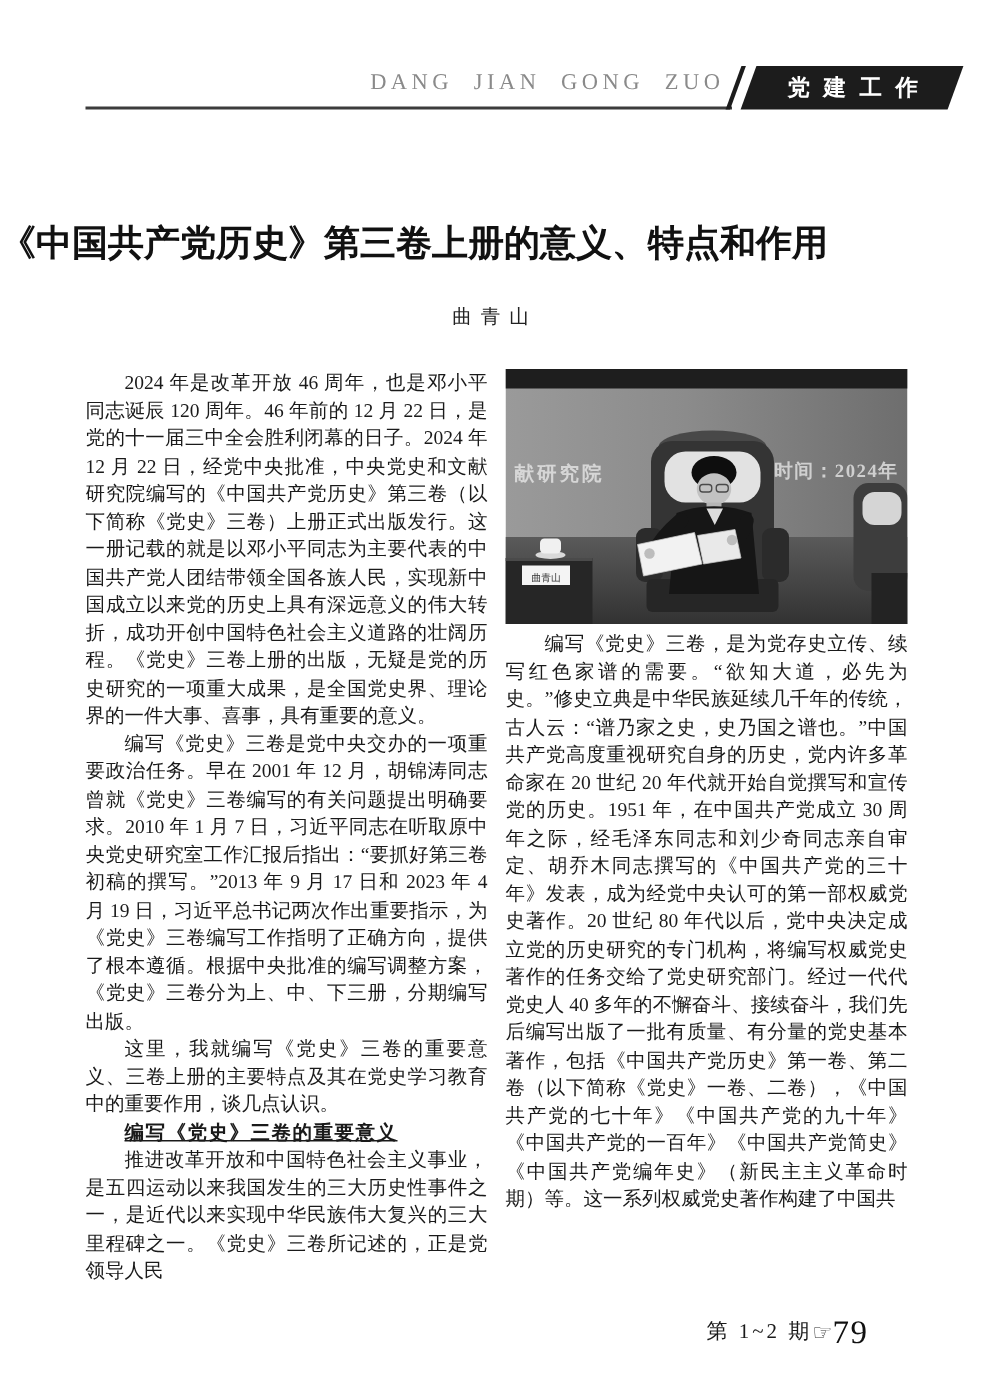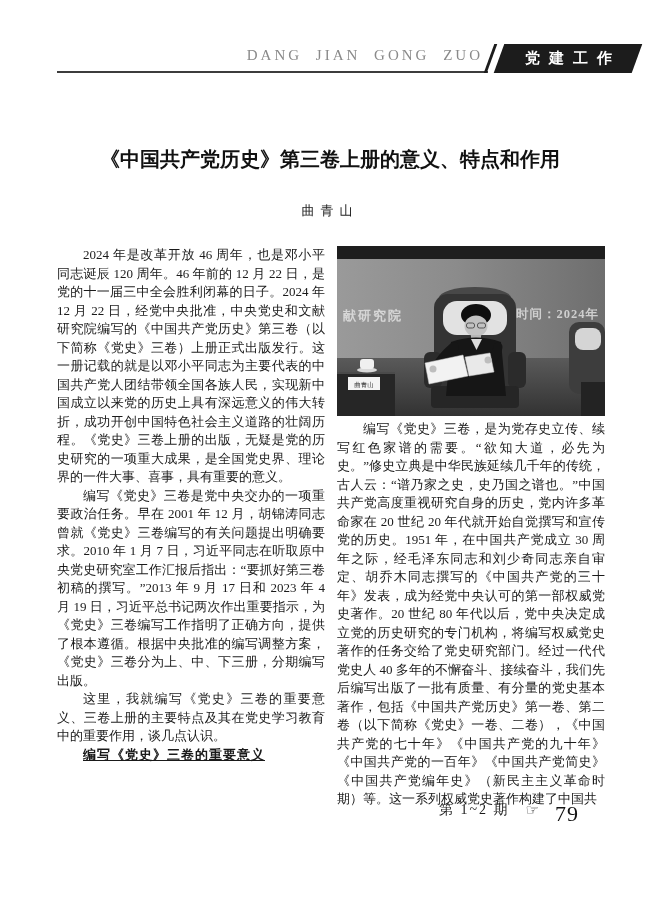--- a/index.html
+++ b/index.html
@@ -39,23 +39,22 @@
     transform:skewX(20deg);
     color:#ffffff; font-weight:bold; font-size:15px;
     font-family:"Liberation Sans", sans-serif;
     letter-spacing:9px; padding-left:9px;
     white-space:nowrap;
   }
 
   
   .title {
     position:absolute; top:146px; left:0; width:660px;
-    text-align:center;
     font-family:"Liberation Sans", sans-serif;
-    font-weight:bold; font-size:20px; color:#111;
+    font-weight:bold; font-size:24px; color:#111;
     white-space:nowrap;
   }
   .author {
     position:absolute; top:202px; left:0; width:660px;
     text-align:center;
     font-size:13px; letter-spacing:6px; color:#222;
   }
 
   
   .col {
@@ -73,23 +72,23 @@
     font-family:"Liberation Sans", sans-serif;
     font-weight:bold; letter-spacing:1px;text-decoration:underline;
   }
 
   
   .photo { width:320px; height:170px; margin:0 0 4px 0; }
   .photo svg { display:block; }
 
   
   .footer {
-    position:absolute; top:801px; left:337px; width:268px;
-    display:flex; align-items:flex-start; justify-content:flex-end;
-    gap:16px; padding-right:26px; box-sizing:border-box;
+    position:absolute; top:875px; left:337px; width:268px;
+    display:flex; align-items:center; justify-content:flex-end;
+    padding-right:26px; box-sizing:border-box;
   }
   .footer .issue { font-size:14px; letter-spacing:2px; color:#1a1a1a; }
   .footer .hand  { font-size:15px; color:#2d2d2d; }
   .footer .pageno {
     font-size:22px; color:#111;
     font-family:Liberation Serif, serif;
     letter-spacing:1px;
   }
 </style>
 </head>
@@ -103,20 +102,21 @@
 </div>
 
 <div class="title">《中国共产党历史》第三卷上册的意义、特点和作用</div>
 <div class="author">曲青山</div>
 
 <div class="col col-left">
   <p>2024 年是改革开放 46 周年，也是邓小平同志诞辰 120 周年。46 年前的 12 月 22 日，是党的十一届三中全会胜利闭幕的日子。2024 年 12 月 22 日，经党中央批准，中央党史和文献研究院编写的《中国共产党历史》第三卷（以下简称《党史》三卷）上册正式出版发行。这一册记载的就是以邓小平同志为主要代表的中国共产党人团结带领全国各族人民，实现新中国成立以来党的历史上具有深远意义的伟大转折，成功开创中国特色社会主义道路的壮阔历程。《党史》三卷上册的出版，无疑是党的历史研究的一项重大成果，是全国党史界、理论界的一件大事、喜事，具有重要的意义。</p>
   <p>编写《党史》三卷是党中央交办的一项重要政治任务。早在 2001 年 12 月，胡锦涛同志曾就《党史》三卷编写的有关问题提出明确要求。2010 年 1 月 7 日，习近平同志在听取原中央党史研究室工作汇报后指出：“要抓好第三卷初稿的撰写。”2013 年 9 月 17 日和 2023 年 4 月 19 日，习近平总书记两次作出重要指示，为《党史》三卷编写工作指明了正确方向，提供了根本遵循。根据中央批准的编写调整方案，《党史》三卷分为上、中、下三册，分期编写出版。</p>
   <p>这里，我就编写《党史》三卷的重要意义、三卷上册的主要特点及其在党史学习教育中的重要作用，谈几点认识。</p>
   <h2 class="inline-heading">编写《党史》三卷的重要意义</h2>
+  <p>推进改革开放和中国特色社会主义事业，是五四运动以来我国发生的三大历史性事件之一，是近代以来实现中华民族伟大复兴的三大里程碑之一。《党史》三卷所记述的，正是党领导人民</p>
 </div>
 
 <div class="col col-right">
   <div class="photo">
     <svg width="268" height="170" viewBox="0 0 268 170" xmlns="http://www.w3.org/2000/svg">
       <defs>
         <linearGradient id="screenG" x1="0" y1="0" x2="1" y2="0">
           <stop offset="0" stop-color="#9a9a9a"></stop>
           <stop offset="0.45" stop-color="#8b8b8b"></stop>
           <stop offset="1" stop-color="#6e6e6e"></stop>

